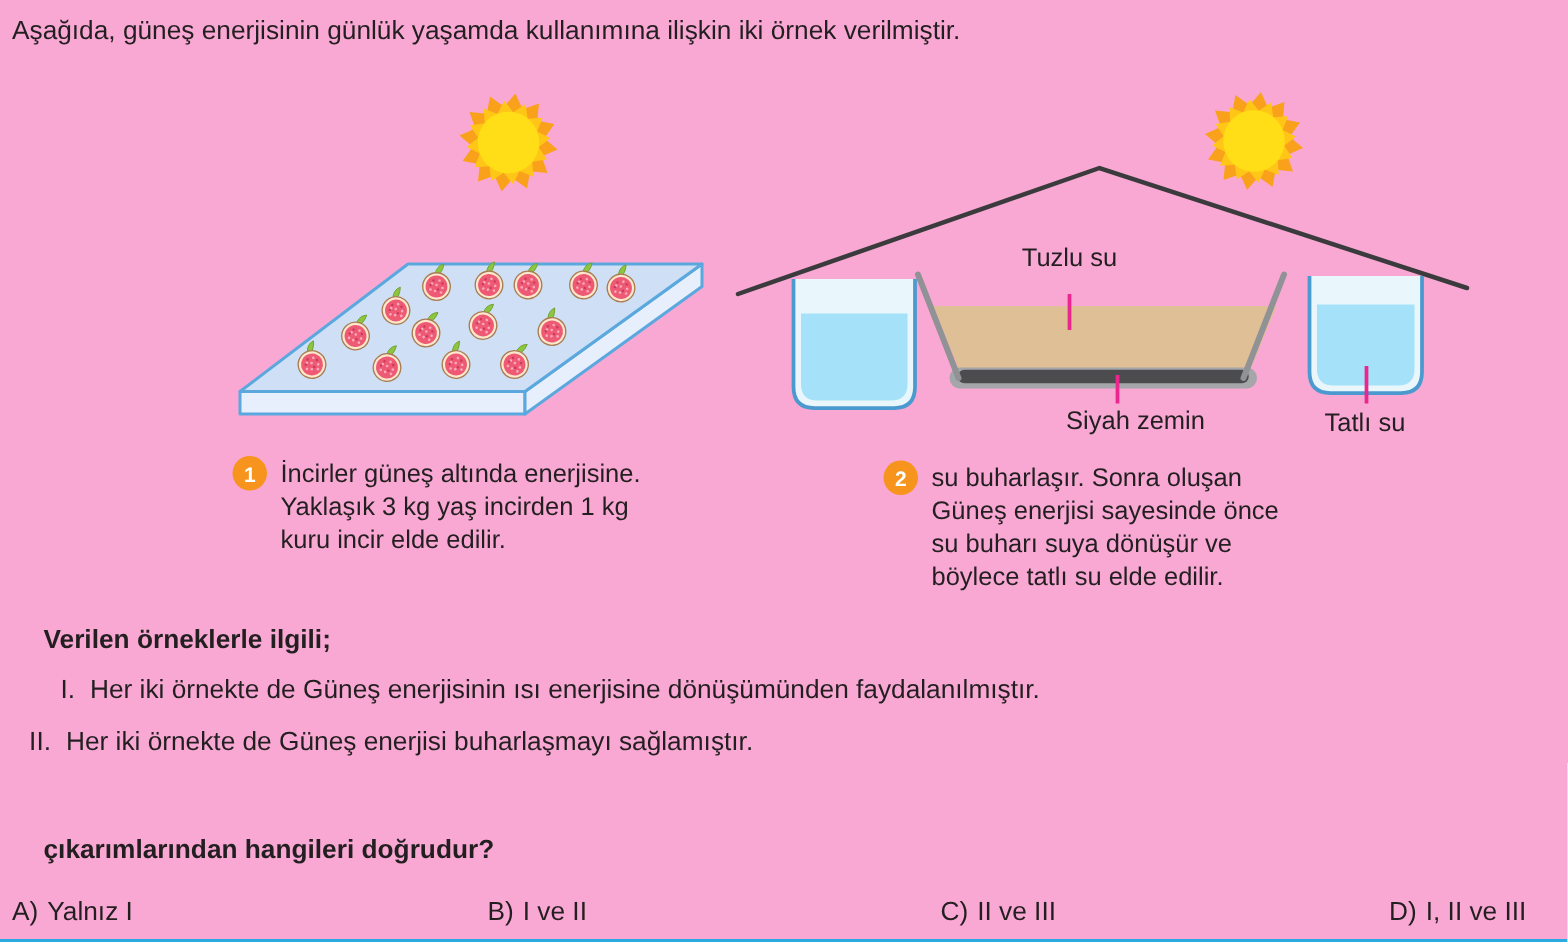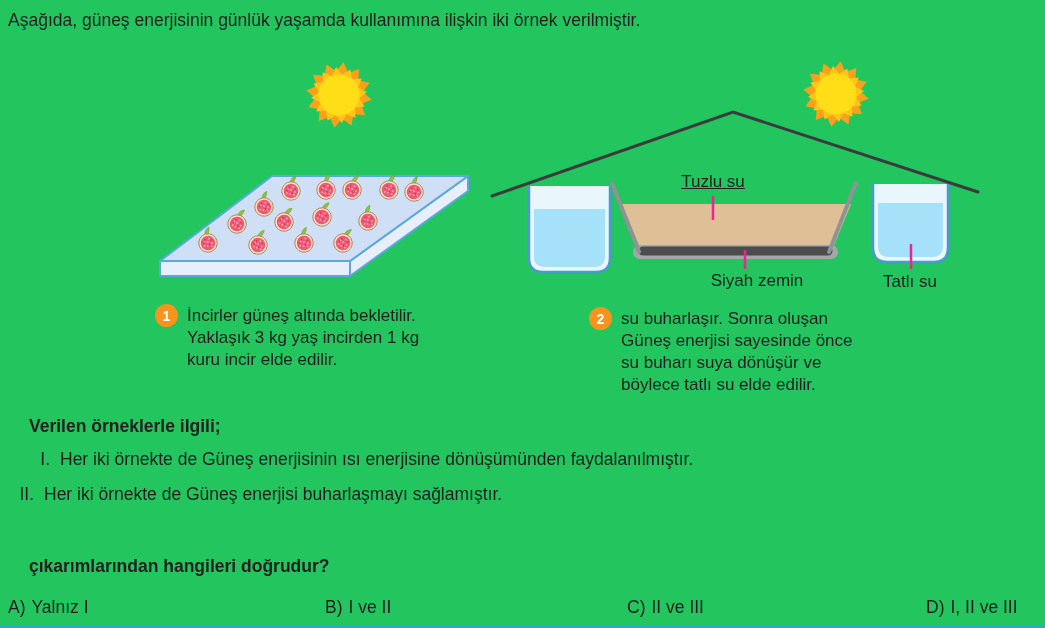--- a/index.html
+++ b/index.html
@@ -1,19 +1,19 @@
 <!DOCTYPE html>
 <html><head>
 <meta charset="utf-8">
 <style>
   html,body{margin:0;padding:0;background:#ffffff;}
   .page{
     position:relative;
     width:1045px;height:628px;
-    background:#22c55e;
+    background:#f9a8d4;
     font-family:"Liberation Sans","DejaVu Sans",sans-serif;
     color:#231f20;
     overflow:hidden;
   }
   .abs{position:absolute;}
   .intro{left:8px;top:10px;font-size:17.5px;}
   svg.canvas{position:absolute;left:0;top:0;}
   .diagram-label{font-size:17px;text-align:center;white-space:nowrap;}
   .badge{
     width:23px;height:23px;border-radius:50%;
@@ -117,27 +117,27 @@
       </g>
 
       <line x1="713" y1="196" x2="713" y2="220" stroke="#EC268F" stroke-width="2.5"></line>
       <line x1="745" y1="250" x2="745" y2="269" stroke="#EC268F" stroke-width="2.5"></line>
       <line x1="911" y1="244" x2="911" y2="269" stroke="#EC268F" stroke-width="2.5"></line>
     </g>
   </svg>
 
   <div class="abs intro">Aşağıda, güneş enerjisinin günlük yaşamda kullanımına ilişkin iki örnek verilmiştir.</div>
 
-  <div class="abs diagram-label" style="left:657px;top:172px;width:112px;text-decoration:underline;">Tuzlu su</div>
+  <div class="abs diagram-label" style="left:657px;top:162px;width:112px;">Tuzlu su</div>
   <div class="abs diagram-label" style="left:697px;top:271px;width:120px;">Siyah zemin</div>
   <div class="abs diagram-label" style="left:868px;top:272px;width:84px;">Tatlı su</div>
 
   <div class="abs badge" style="left:155px;top:304px;">1</div>
   <div class="abs example-text" style="left:187px;top:305px;">
-    <div>İncirler güneş altında bekletilir.</div>
+    <div>İncirler güneş altında enerjisine.</div>
     <div>Yaklaşık 3 kg yaş incirden 1 kg</div>
     <div>kuru incir elde edilir.</div>
   </div>
 
   <div class="abs badge" style="left:589px;top:307px;">2</div>
   <div class="abs example-text" style="left:621px;top:308px;">
     <div>su buharlaşır. Sonra oluşan</div>
     <div>Güneş enerjisi sayesinde önce</div>
     <div>su buharı suya dönüşür ve</div>
     <div>böylece tatlı su elde edilir.</div>

